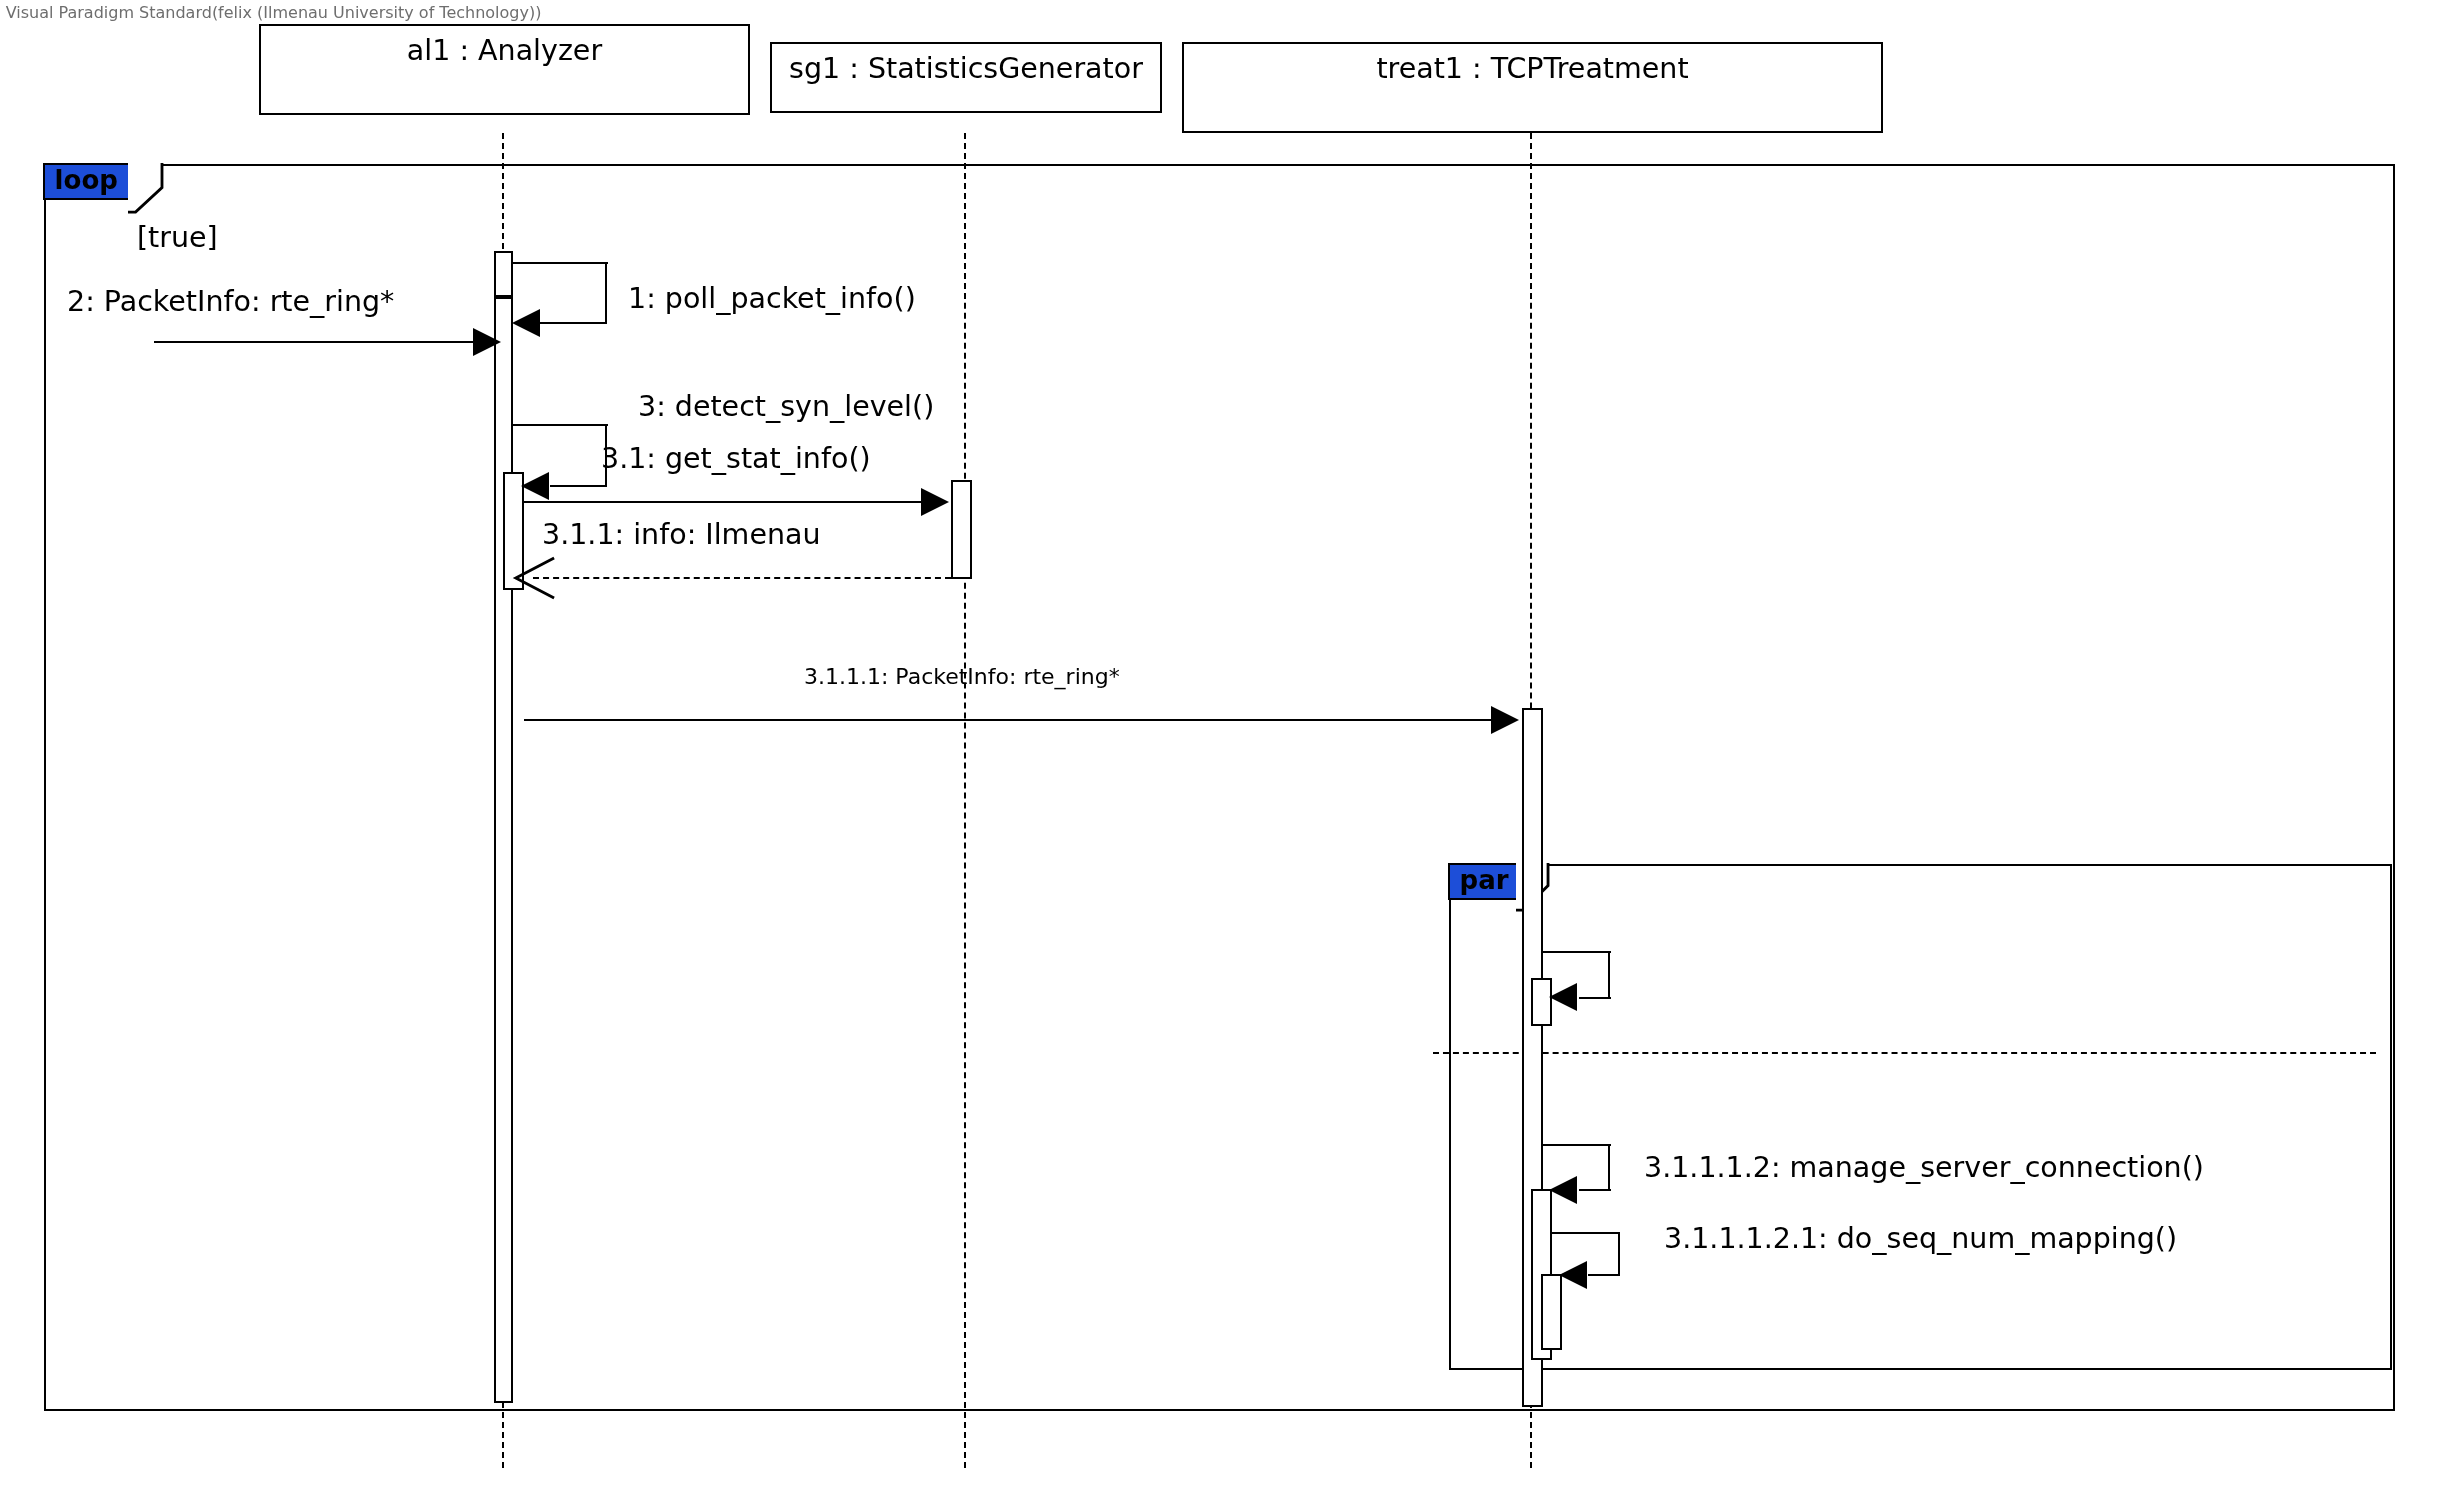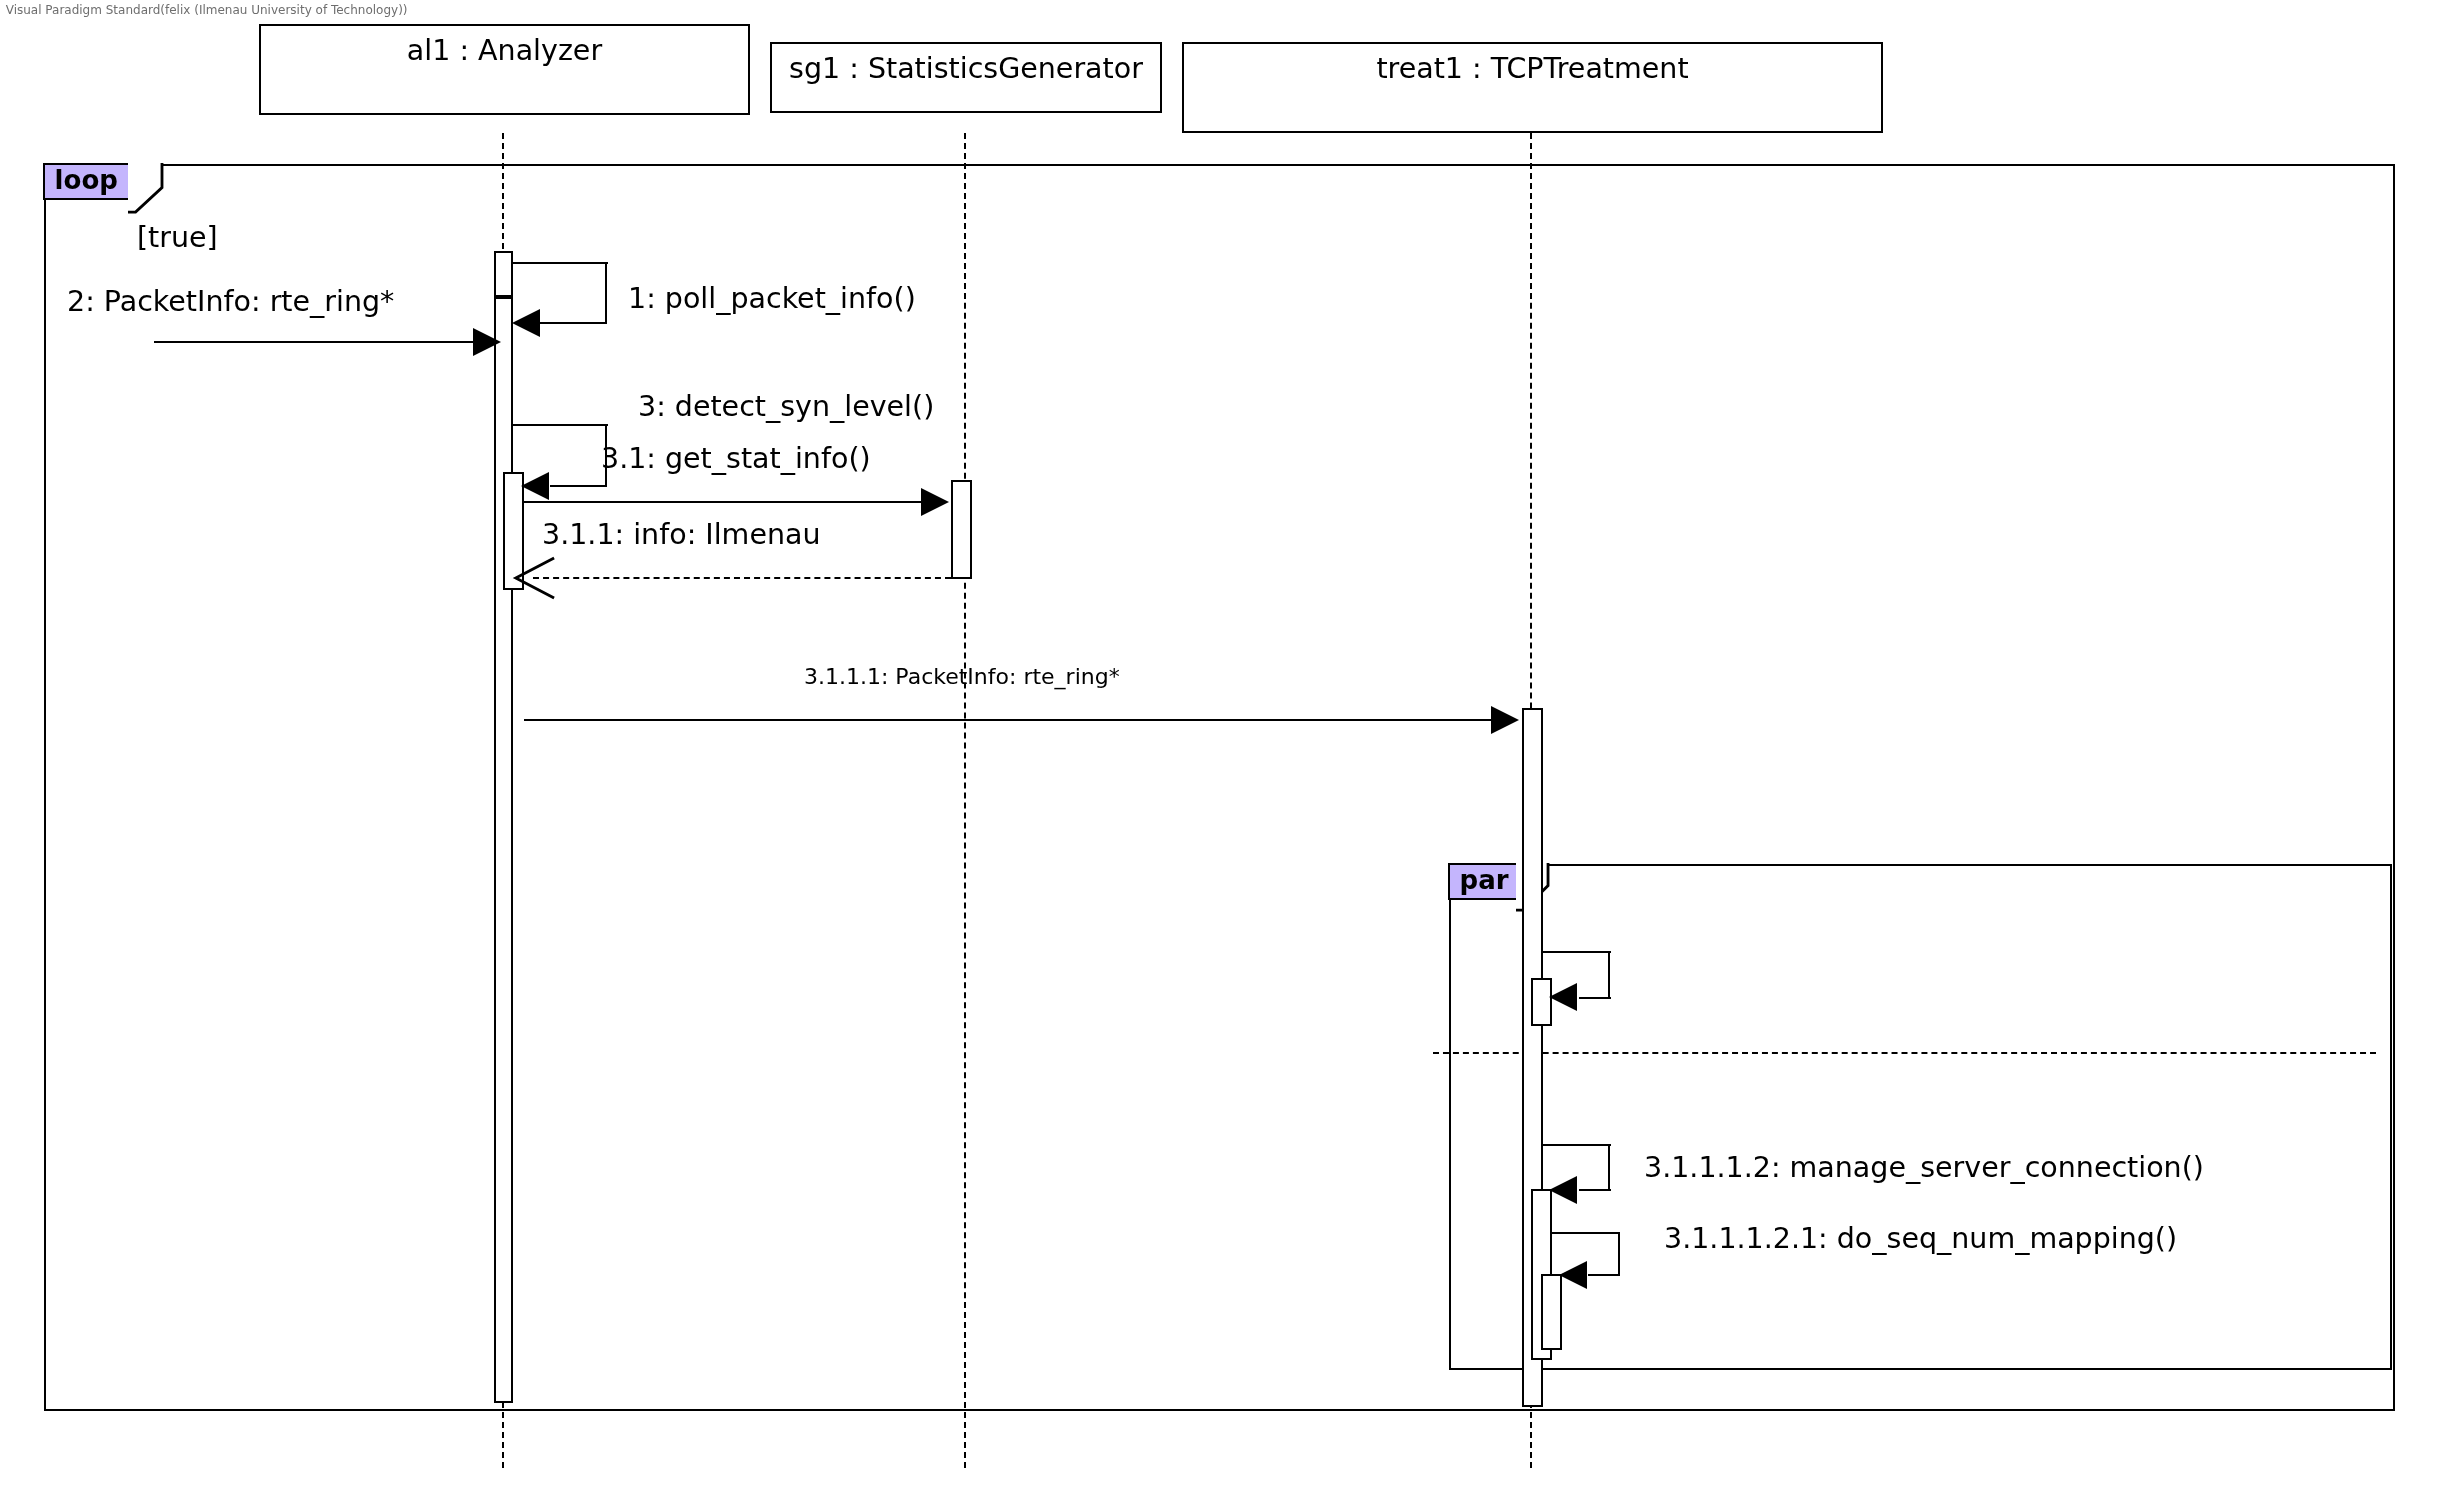--- a/index.html
+++ b/index.html
@@ -17,21 +17,21 @@
     height: 1507px;
     background: #ffffff;
     overflow: hidden;
   }
 
   
   .watermark {
     position: absolute;
     left: 5.7px;
     top: 2.9px;
-    font-size: 12px;
+    font-size: 16px;
     color: #6e6e6e;
     font-family: "DejaVu Sans", sans-serif;
     white-space: nowrap;
     letter-spacing: 0px;
   }
 
   
   .lifeline-head {
     position: absolute;
     box-sizing: border-box;
@@ -73,21 +73,21 @@
     box-sizing: border-box;
     border: 2.9px solid #000000;
     background: transparent;
     z-index: 3;
   }
   .fragment-tag {
     position: absolute;
     left: -2.9px;
     top: -2.9px;
     box-sizing: border-box;
-    background: #c4b5fd;
+    background: #1d4ed8;
     border-left: 2.9px solid #000000;
     border-top: 2.9px solid #000000;
     border-bottom: 2.9px solid #000000;
     padding: 1.9px 13.3px 3.8px 9.5px;
     font-weight: bold;
     font-size: 26px;
     color: #000000;
     font-family: "DejaVu Sans", sans-serif;
     line-height: 1.05;
     z-index: 4;

